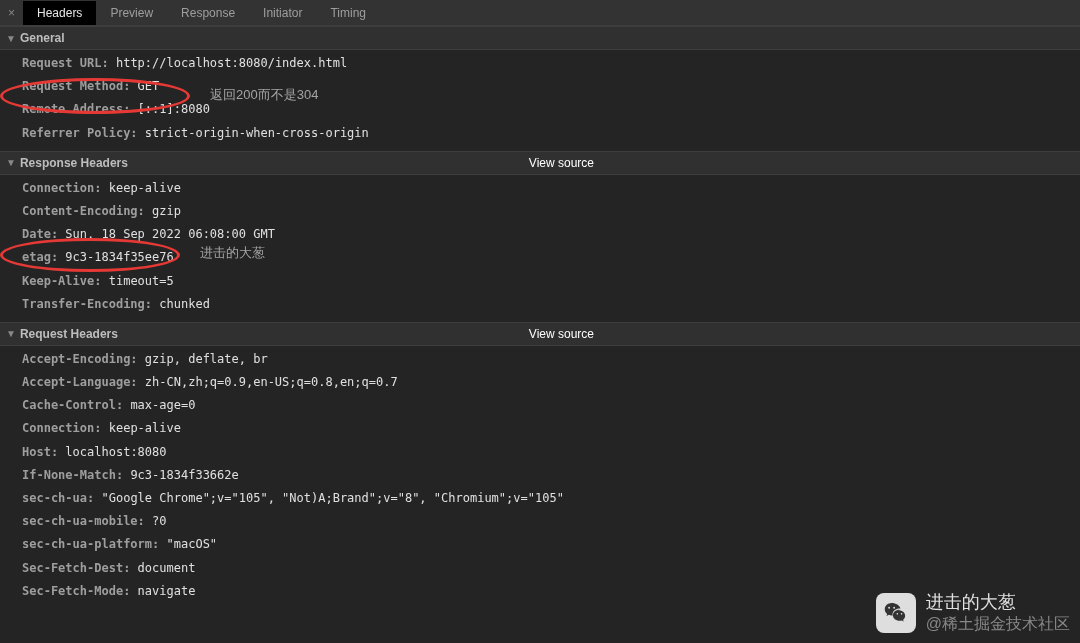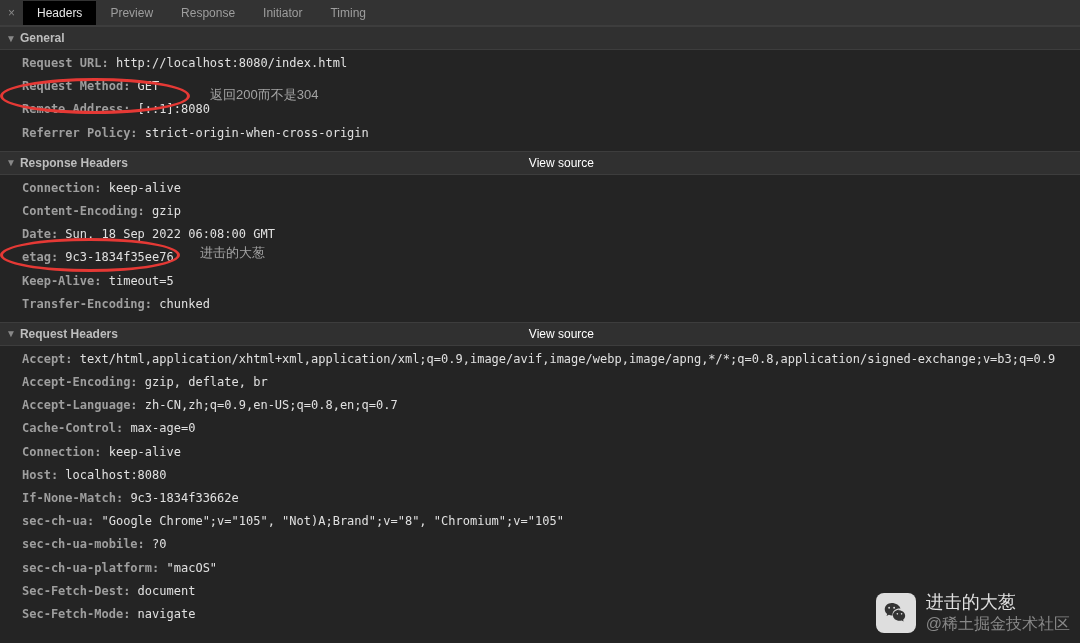--- a/index.html
+++ b/index.html
@@ -203,24 +203,20 @@
   </div>
 </div>
 
 <div class="section-header">
   <span class="arrow">▼</span>
   <span>Request Headers</span>
   <span class="view-source">View source</span>
 </div>
 <div class="section-body">
   <div class="row">
-    <span class="label">Accept:</span>
-    <span class="value">text/html,application/xhtml+xml,application/xml;q=0.9,image/avif,image/webp,image/apng,*/*;q=0.8,application/signed-exchange;v=b3;q=0.9</span>
-  </div>
-  <div class="row">
     <span class="label">Accept-Encoding:</span>
     <span class="value">gzip, deflate, br</span>
   </div>
   <div class="row">
     <span class="label">Accept-Language:</span>
     <span class="value">zh-CN,zh;q=0.9,en-US;q=0.8,en;q=0.7</span>
   </div>
   <div class="row">
     <span class="label">Cache-Control:</span>
     <span class="value">max-age=0</span>

